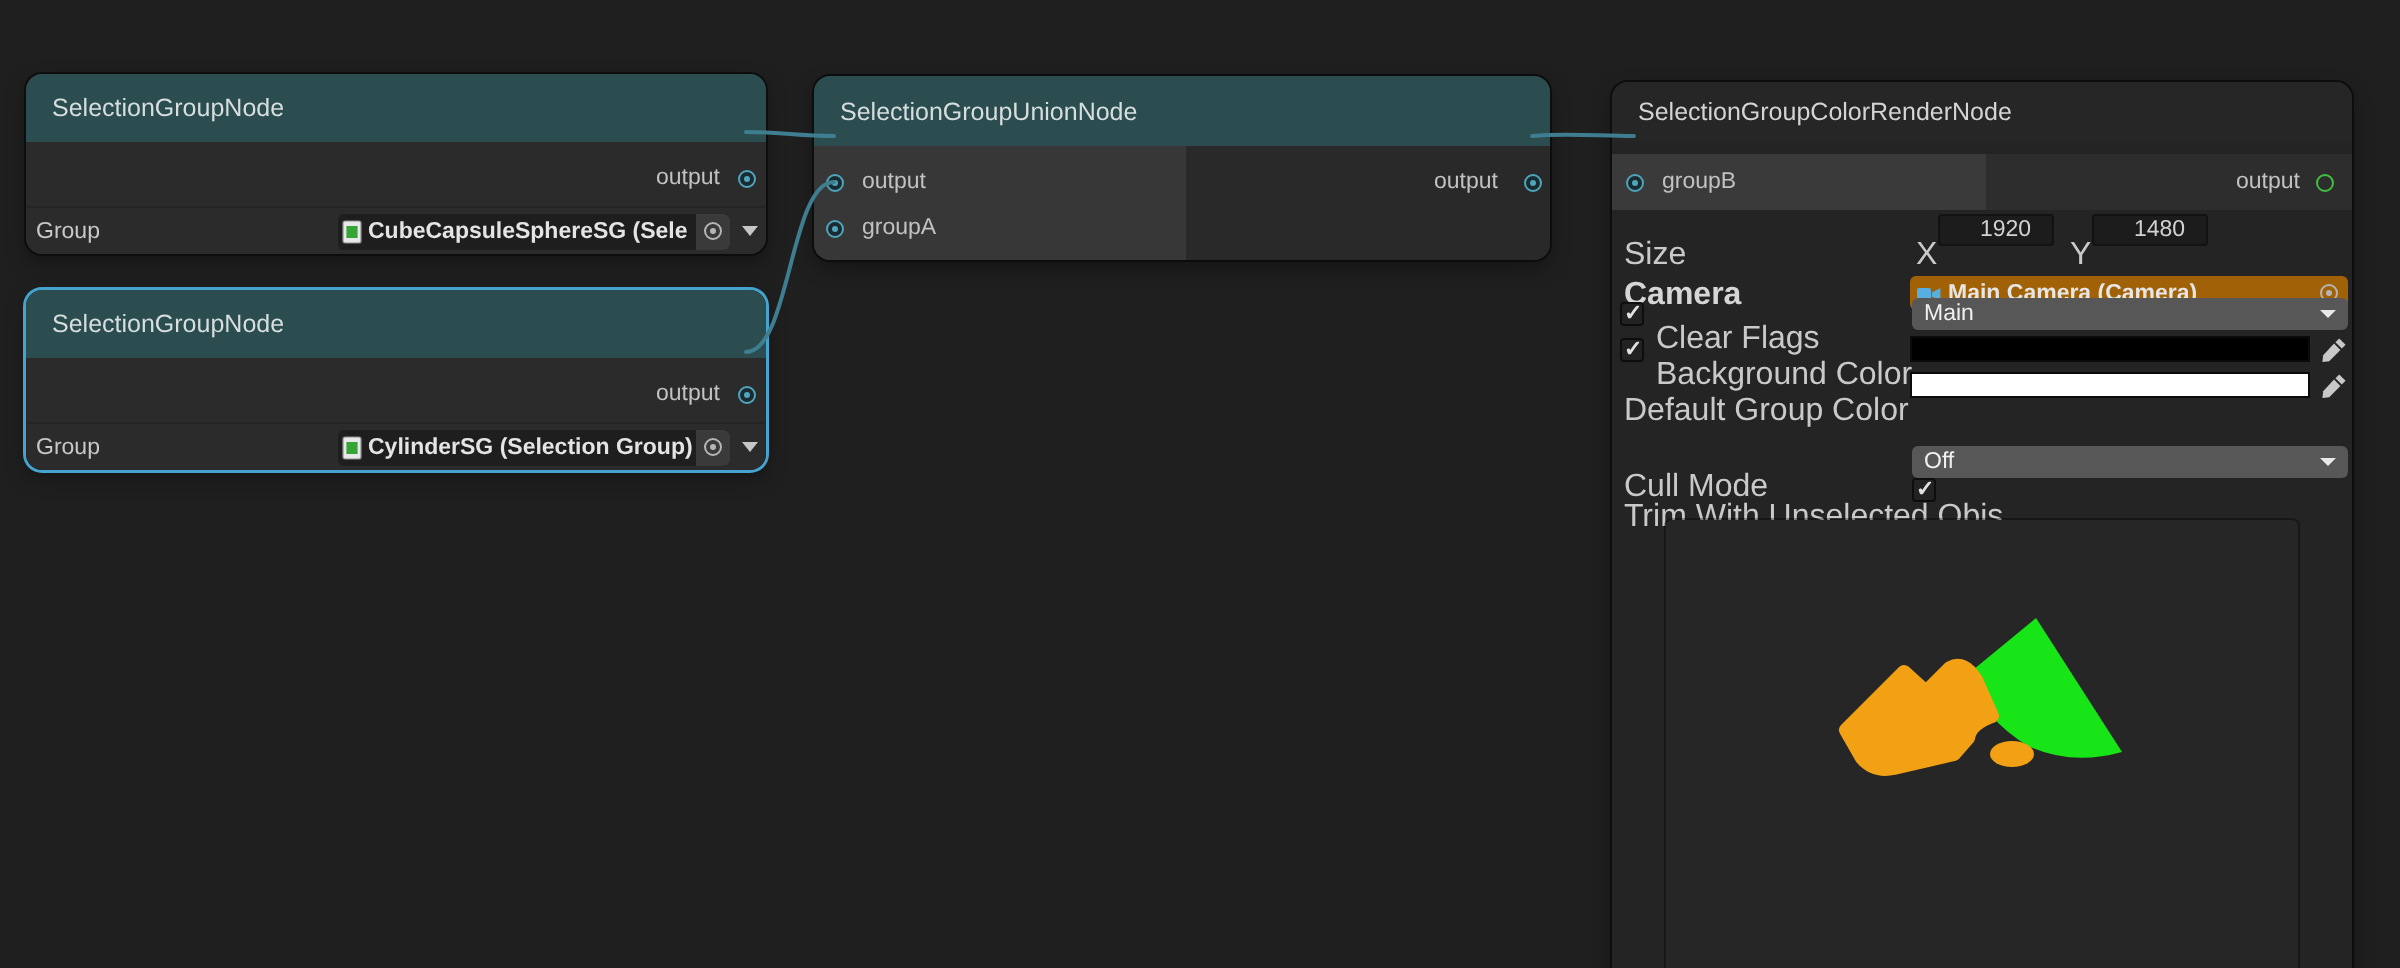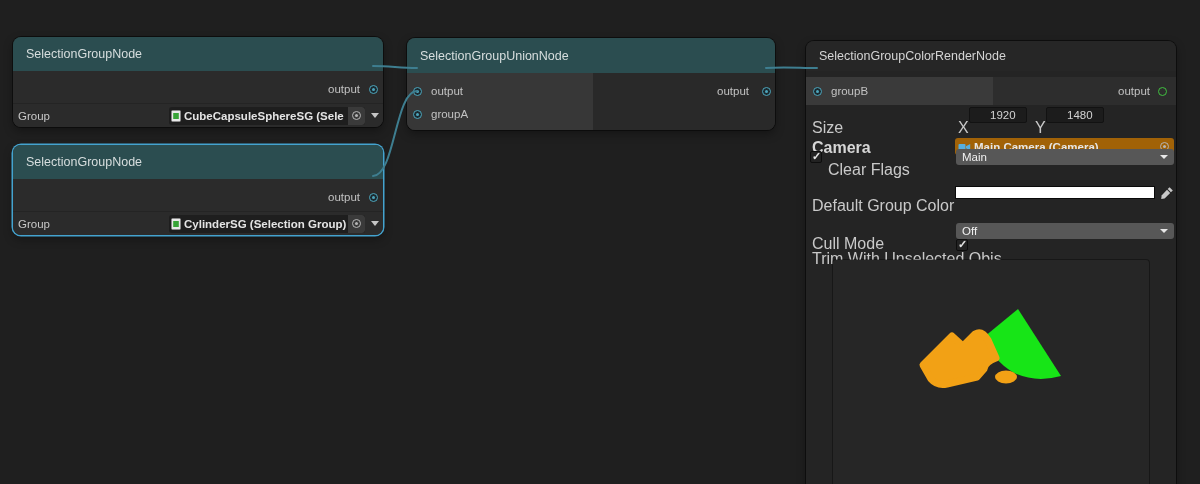--- a/index.html
+++ b/index.html
@@ -184,20 +184,29 @@
 
     <div class="row" style="top:107px">
       <span class="checkbox checked" style="left:4px"></span>
       <span class="rlabel" style="left:22px">Clear Flags</span>
       <div class="ddown" style="left:150px;width:218px">
         <span>Main</span>
         <span class="dd-caret"></span>
       </div>
     </div>
 
+    <div class="row" style="top:125px">
+      <span class="checkbox checked" style="left:4px"></span>
+      <span class="rlabel" style="left:22px">Background Color</span>
+      <span class="swatch" style="left: 149px; width: 200px; background: rgb(0, 0, 0);"></span>
+      <svg class="eyedrop" style="left:354px" viewBox="0 0 14 14">
+        <path d="M9.6 1.2 L12.8 4.4 L10.9 6.3 L7.7 3.1 Z" fill="#C8C8C8"></path>
+        <path d="M7 3.8 L10.2 7 L4.6 12.6 L1.2 13 L1.6 9.6 Z" fill="#C8C8C8"></path>
+      </svg>
+    </div>
 
     <div class="row" style="top:143px">
       <span class="rlabel" style="left:6px">Default Group Color</span>
       <span class="swatch" style="left: 149px; width: 200px; background: rgb(255, 255, 255);"></span>
       <svg class="eyedrop" style="left:354px" viewBox="0 0 14 14">
         <path d="M9.6 1.2 L12.8 4.4 L10.9 6.3 L7.7 3.1 Z" fill="#C8C8C8"></path>
         <path d="M7 3.8 L10.2 7 L4.6 12.6 L1.2 13 L1.6 9.6 Z" fill="#C8C8C8"></path>
       </svg>
     </div>
 

